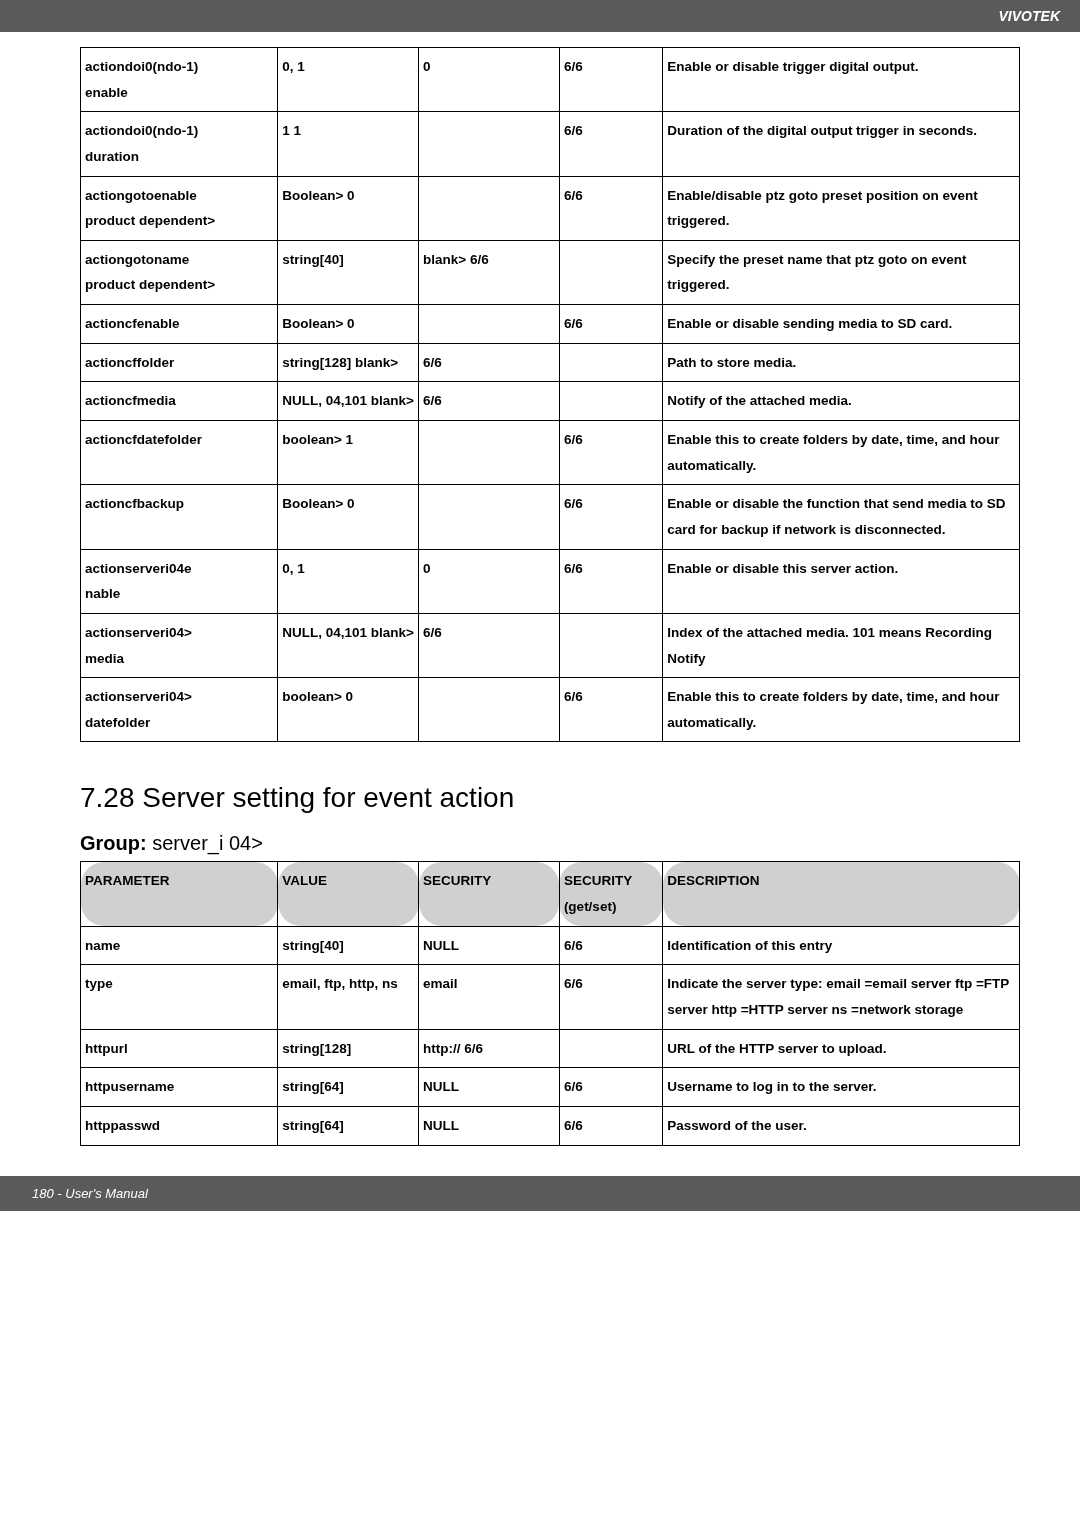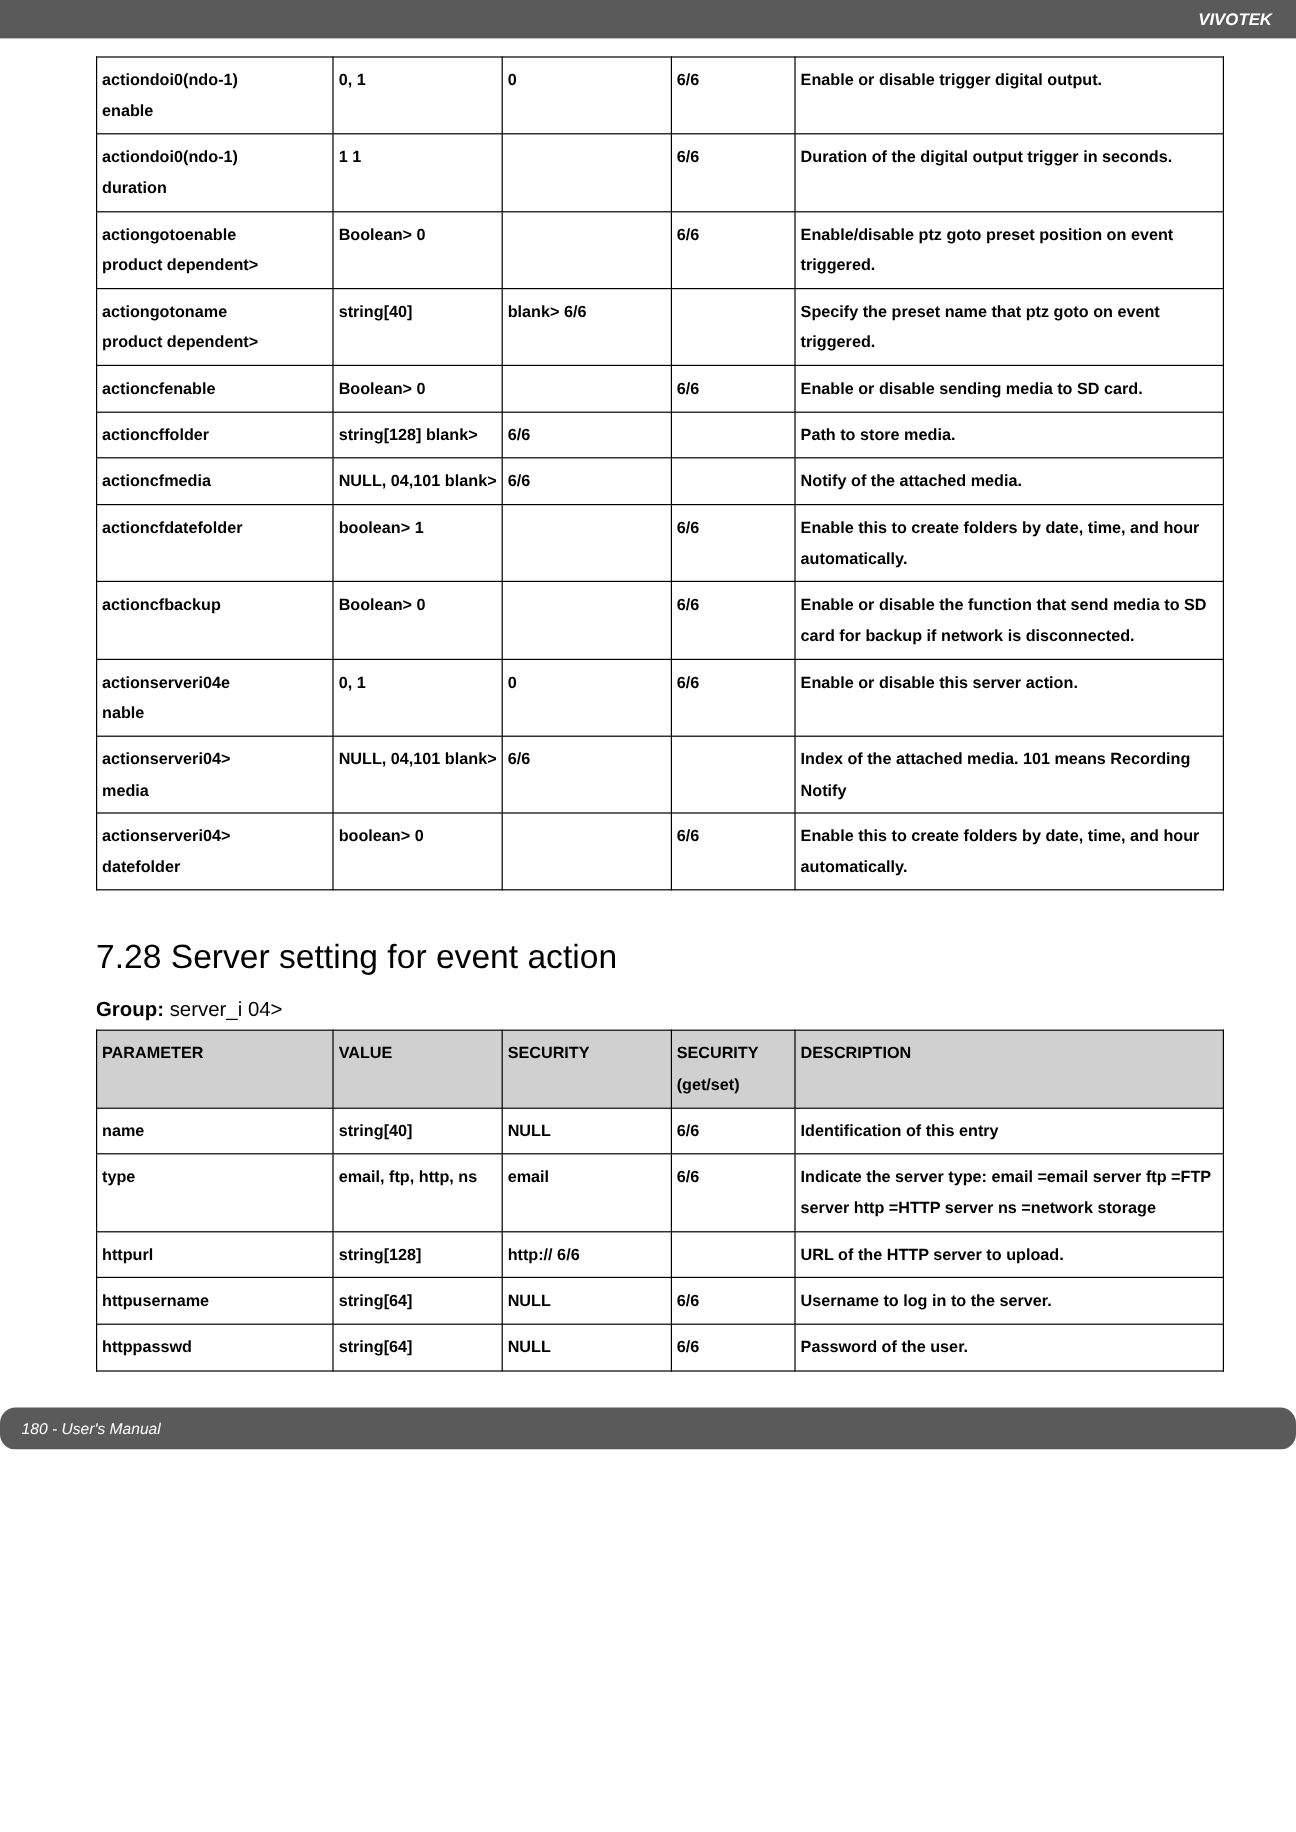--- a/index.html
+++ b/index.html
@@ -32,45 +32,45 @@
     padding: 6px 4px;
     font-size: 13.5px;
     font-weight: bold;
     vertical-align: top;
     text-align: left;
     word-wrap: break-word;
     line-height: 1.9;
   }
   th {
     background: #d0d0d0;
+    border-radius: 23px;
   }
   .col-param { width: 21%; }
   .col-value { width: 15%; }
   .col-default { width: 15%; }
   .col-security { width: 11%; }
   .col-desc { width: 38%; }
   .u { }
   .h2 {
     font-size: 28px;
     font-weight: normal;
     margin: 40px 0 18px 0;
     color: #000;
   }
   .group-line {
-    font-size: 17px;
+    font-size: 20px;
     margin-bottom: 6px;
   }
   .group-label { font-weight: bold; }
   .footer-bar {
     background: #5a5a5a;
     color: #fff;
     font-style: italic;
-    padding: 10px 18px;
+    padding: 10px 32px;
     font-size: 13px;
-    border-radius: 13px;
   }
 </style>
 </head>
 <body>
 
 <div class="header-bar">
   <span>VIVOTEK</span>
 </div>
 
 <div class="content">

